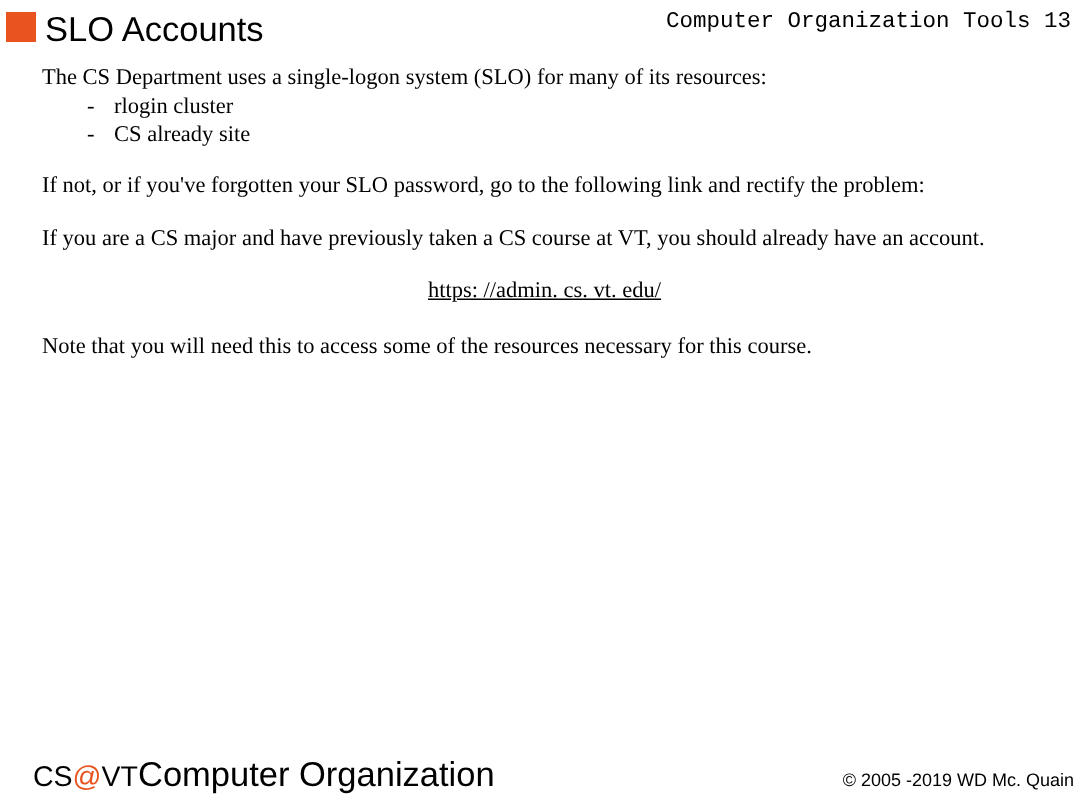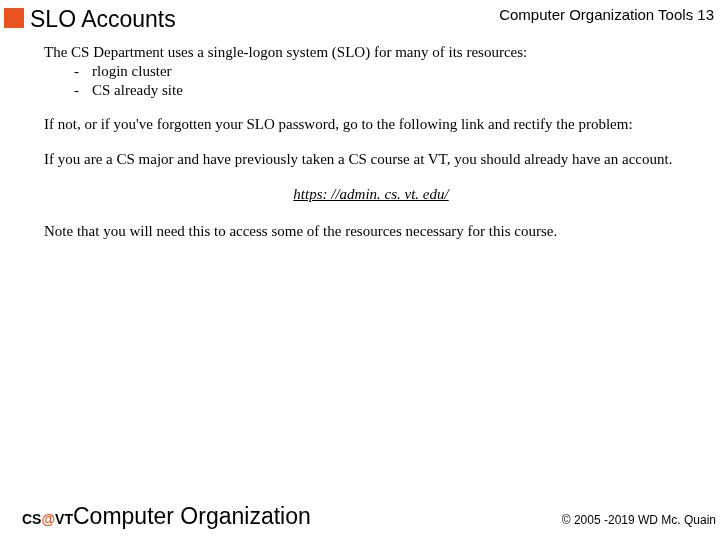--- a/index.html
+++ b/index.html
@@ -23,53 +23,53 @@
     margin-top: 2px;
     flex-shrink: 0;
   }
   .slide-title {
     font-family: Arial, Helvetica, sans-serif;
     font-size: 23px;
     font-weight: 400;
     flex: 1;
   }
   .header-right {
-    font-family: Liberation Sans, sans-serif;
+    font-family: Liberation Mono, monospace;
     font-size: 15px;
     white-space: nowrap;
     padding-right: 2px;
   }
   .content {
-    padding: 0 22px 0 44px;
+    padding: 0 22px 0 28px;
     font-size: 15px;
     line-height: 1.25;
   }
   .para { margin-bottom: 16px; }
   .bullets { padding-left: 30px; }
   .bullet-row { display: flex; }
   .bullet-dash { width: 18px; text-align: left; }
-  .link-wrap { text-align: center; margin: 14px 0 18px 0; font-style: italic; }
+  .link-wrap { text-align: center; margin: 14px 0 18px 0; }
   .link {
     text-decoration: underline;
     font-size: 15px;
     color: #000;
   }
   .footer {
     position: absolute;
     bottom: 10px;
     left: 0;
     right: 0;
     display: flex;
     align-items: baseline;
     font-family: Arial, Helvetica, sans-serif;
     padding: 0 4px 0 22px;
   }
   .footer-left {
-    font-weight: bold;
-    font-size: 14px;
+    font-weight: normal;
+    font-size: 19px;
   }
   .footer-left .at { color: #e9531f; }
   .footer-center {
     flex: 1;
     text-align: left;
     font-size: 23px;
   }
   .footer-right {
     font-size: 12px;
     white-space: nowrap;

